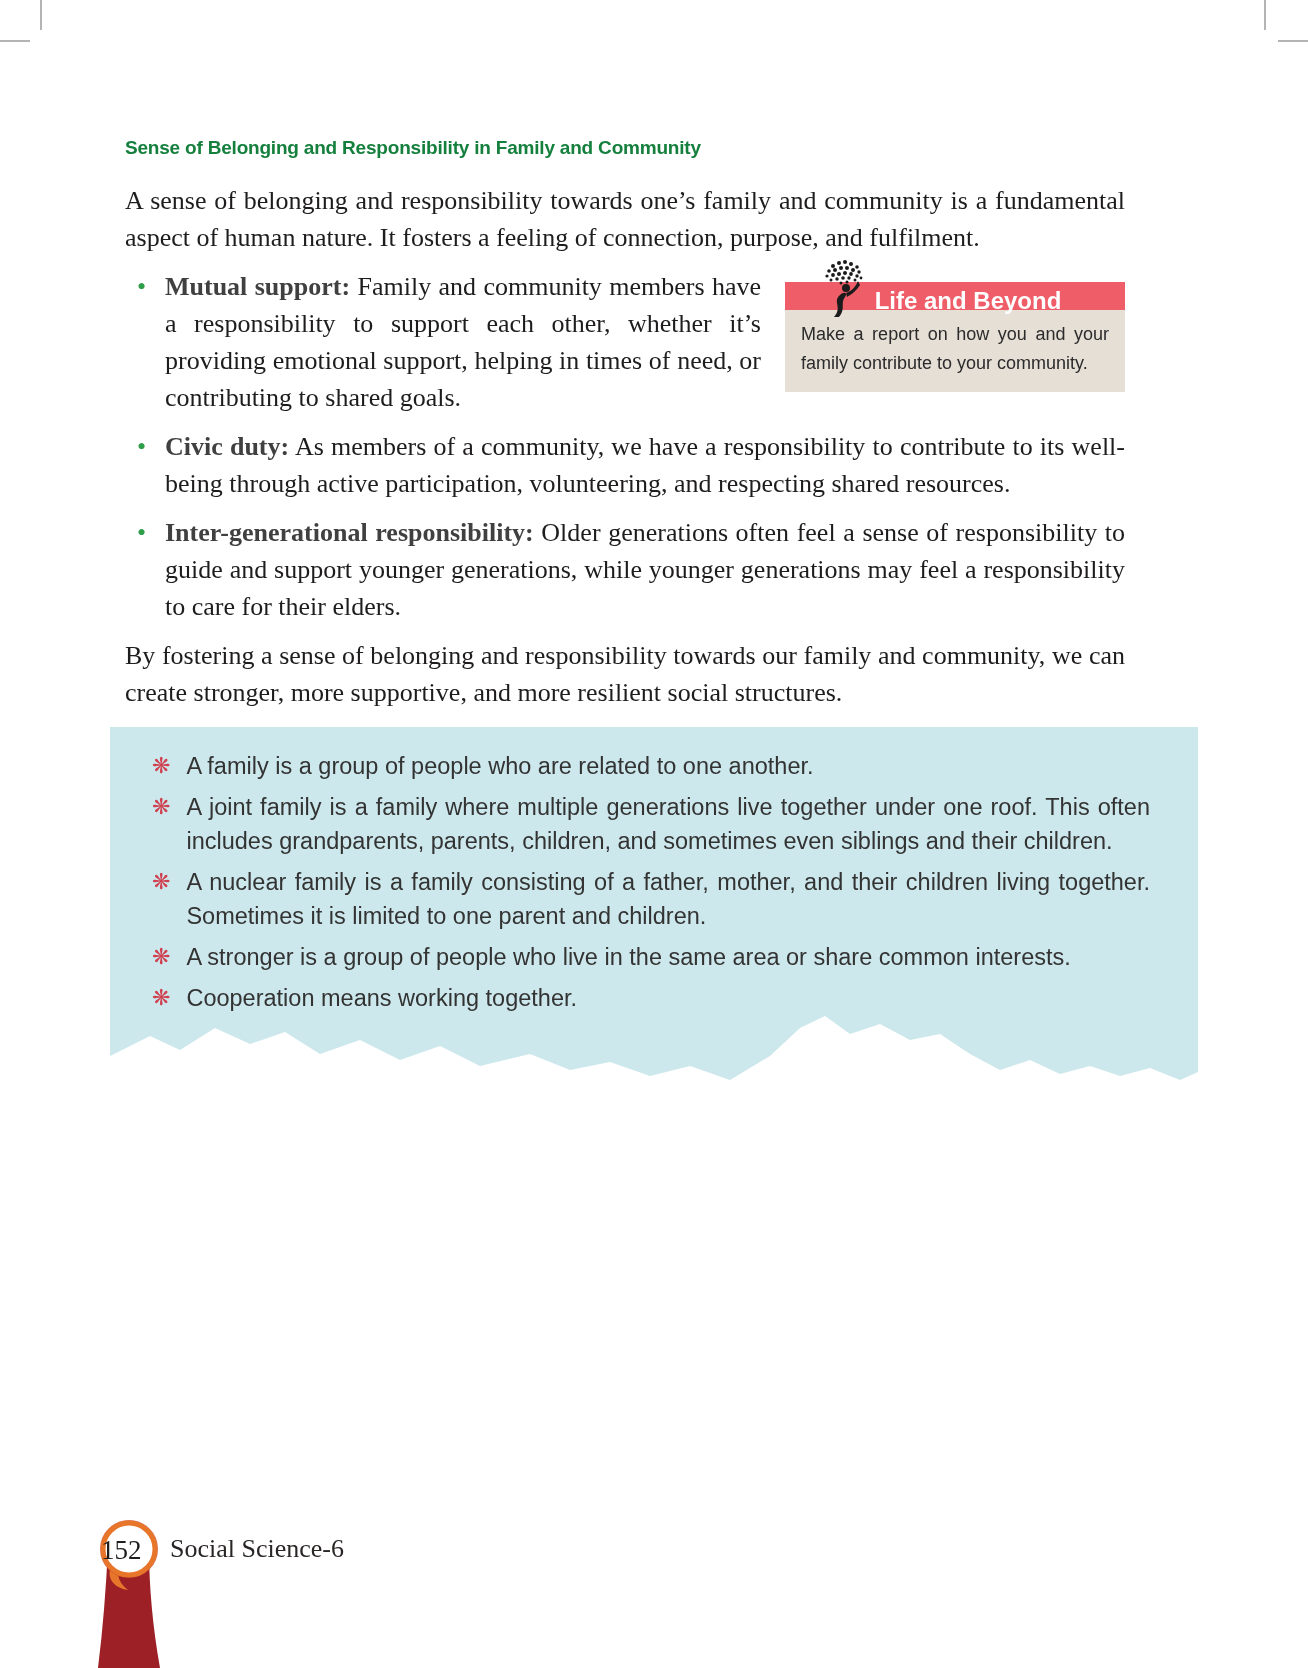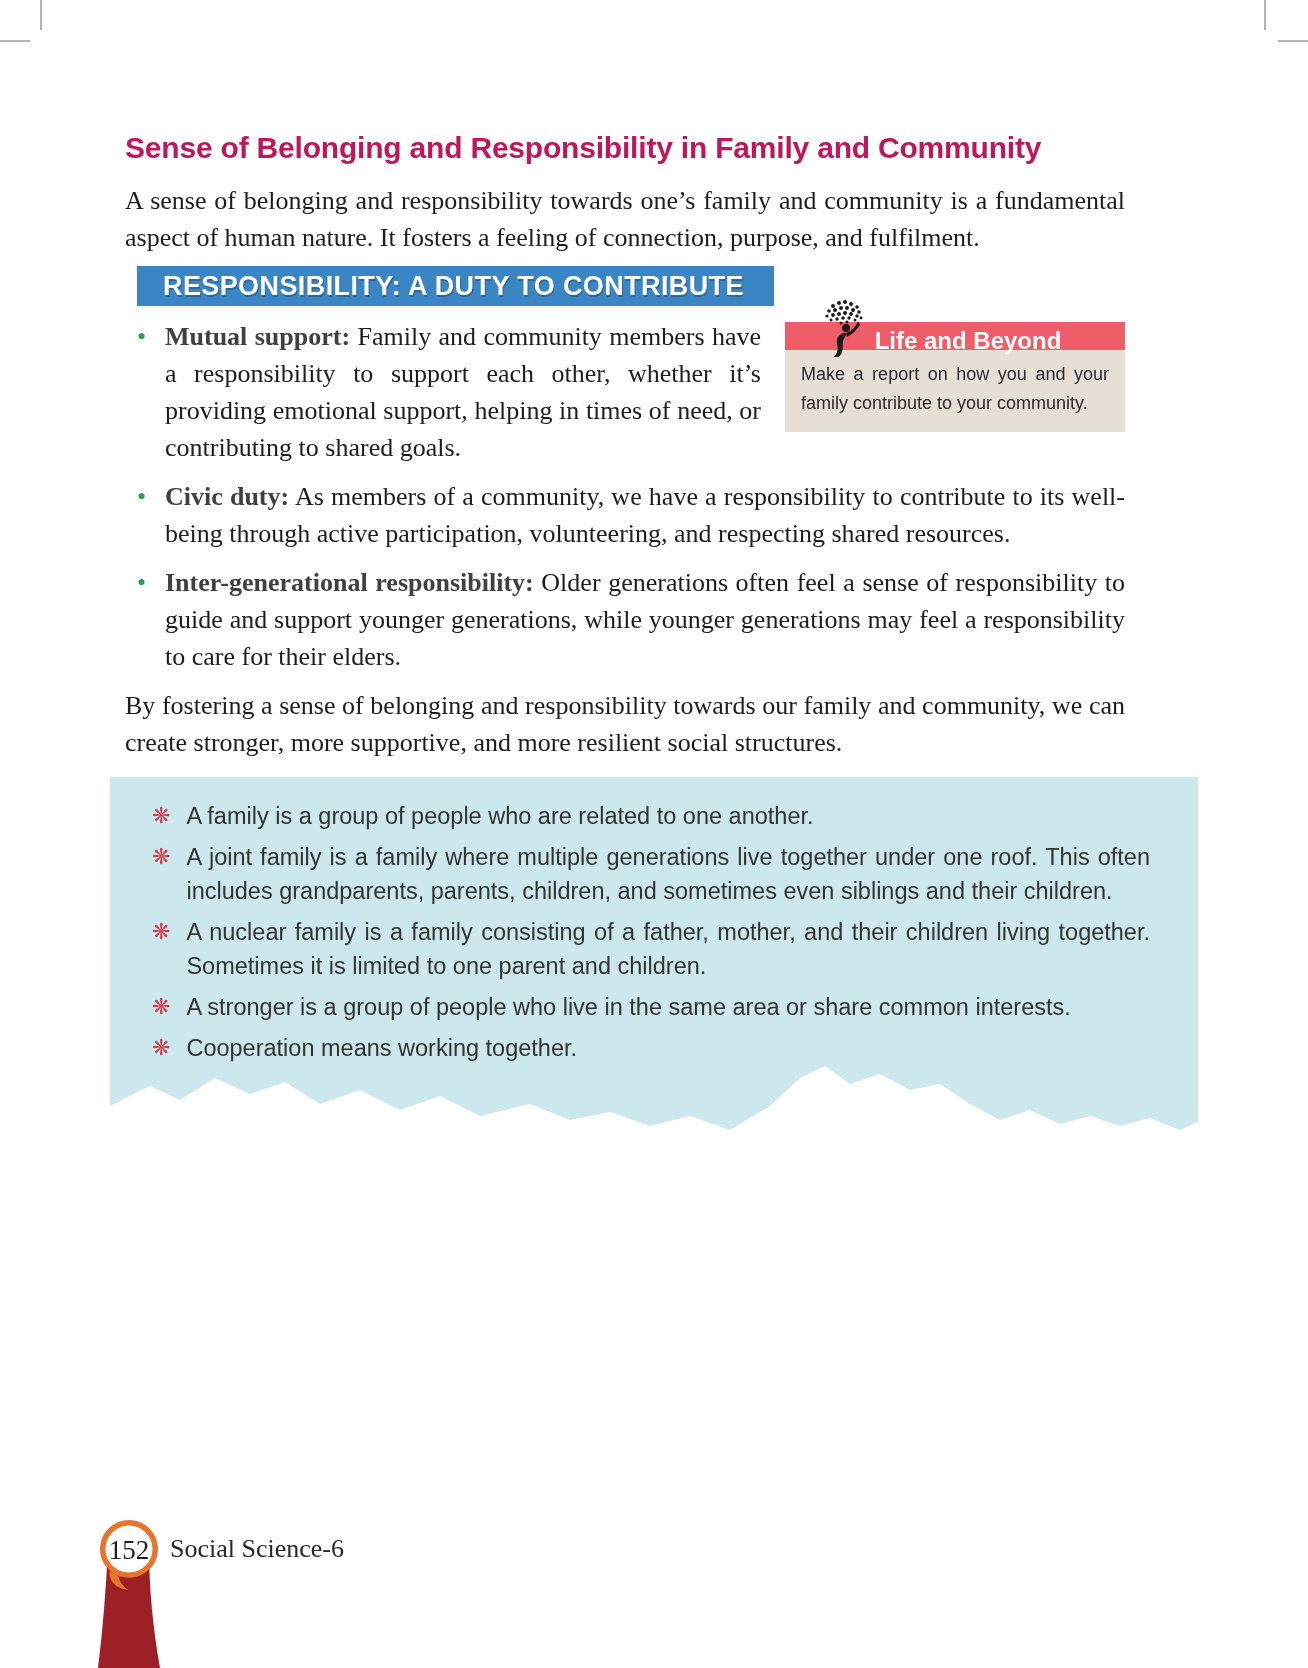--- a/index.html
+++ b/index.html
@@ -12,21 +12,21 @@
   .crop.tl-v{left:40px;top:0;width:2px;height:30px;}
   .crop.tl-h{left:0;top:40px;width:30px;height:2px;}
   .crop.tr-v{left:1264px;top:0;width:2px;height:30px;}
   .crop.tr-h{left:1278px;top:40px;width:30px;height:2px;}
 
   
   .content{position:absolute;left:125px;top:130px;width:1000px;}
 
   .heading{
     font-family:"Liberation Sans", sans-serif;font-weight:bold;
-    font-size:30px;line-height:36px;color:#be185d;margin:0 0 16px 0;
+    font-size:19px;line-height:36px;color:#15803d;margin:0 0 16px 0;
     letter-spacing:-0.2px;
   }
   .intro,.closing{
     font-size:26px;line-height:37px;text-align:justify;margin:0 0 10px 0;
   }
   .closing{margin:0;}
 
   .banner{
     background:#3a86c5;color:#ffffff;
     font-family:"Liberation Sans", sans-serif;font-weight:bold;
@@ -75,21 +75,21 @@
   }
   .points-list{list-style:none;margin:0;padding:0 0 0 12px;}
   .point{display:flex;gap:16px;margin:0 0 7px 0;font-size:23.5px;line-height:34px;color:#333333;}
   .flower{flex:0 0 auto;color:#cf4150;font-size:22px;line-height:34px;}
   .point-text{text-align:justify;}
   .torn{position:absolute;left:0;bottom:-48px;width:1088px;height:130px;pointer-events:none;}
 
   
   .ribbon-svg{position:absolute;left:92px;top:1518px;width:80px;height:150px;}
   .page-badge{
-    position:absolute;left:101px;top:1535px;width:56px;text-align:center;
+    position:absolute;left:101px;top:1535px;width:56px;text-align:left;
     font-family:"Liberation Serif", serif;font-size:27px;color:#1e1c1d;
   }
   .book-title{
     position:absolute;left:170px;top:1534px;
     font-family:"Liberation Serif", serif;font-size:26px;color:#2a2626;
   }
 </style>
 </head>
 <body>
 
@@ -97,21 +97,20 @@
 <div class="crop tl-h"></div>
 <div class="crop tr-v"></div>
 <div class="crop tr-h"></div>
 
 <div class="content">
 
   <h1 class="heading">Sense of Belonging and Responsibility in Family and Community</h1>
 
   <p class="intro">A sense of belonging and responsibility towards one’s family and community is a fundamental aspect of human nature. It fosters a feeling of connection, purpose, and fulfilment.</p>
 
-  <div class="banner">RESPONSIBILITY: A DUTY TO CONTRIBUTE</div>
 
   <aside class="life-box">
     <div class="life-header">
       <svg class="life-person" viewBox="0 0 46 58" xmlns="http://www.w3.org/2000/svg">
         <g fill="#1b1b1b">
           <circle cx="14" cy="6" r="2"></circle>
             <circle cx="20" cy="3" r="2"></circle>
             <circle cx="26" cy="2" r="2"></circle>
             <circle cx="32" cy="4" r="2"></circle>
             <circle cx="38" cy="7" r="1.8"></circle>

